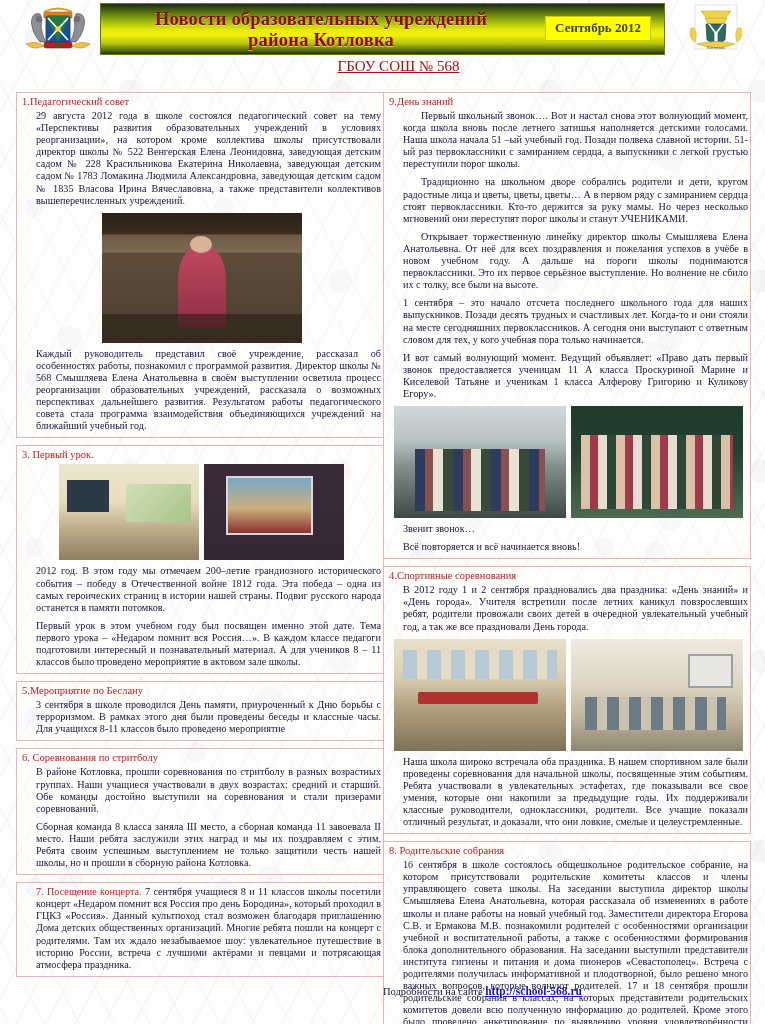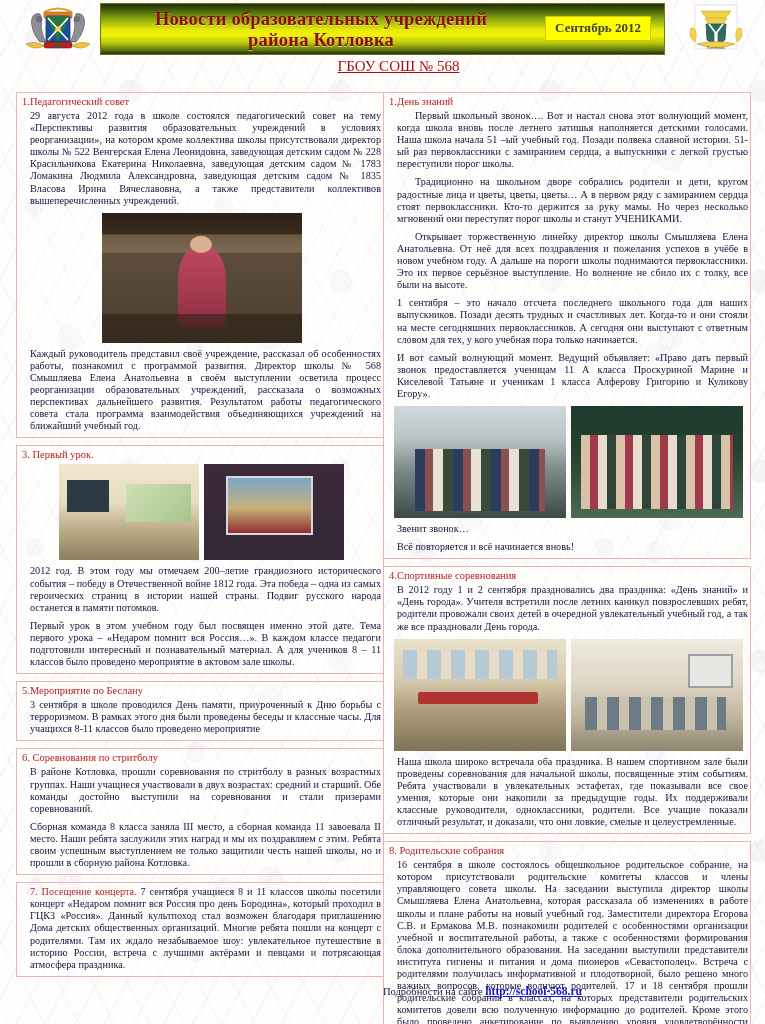--- a/index.html
+++ b/index.html
@@ -70,21 +70,21 @@
     border:1px solid #e8b4b8;
     background:rgba(255,255,255,.30);
     margin-bottom:7px;
     padding:3px 2px 5px 5px;
     box-sizing:border-box;
   }
   .box-head{
     font-size:10.5px;color:#b32121;margin:0 0 3px 0;font-weight:normal;
   }
   p.body{
-    margin:0 0 6px 8px;
+    margin:0 0 6px 14px;
     font-size:10.2px;line-height:12.1px;
     text-align:justify;
     color:#14143c;
   }
   p.body:last-child{margin-bottom:0;}
   p.body.indent{text-indent:18px;}
   .inline-head{color:#b32121;}
   .photo-row{display:flex;gap:5px;justify-content:center;margin:4px 0 5px 0;}
 
   .ph-meeting{
@@ -267,21 +267,21 @@
 
     <div class="box">
       <p class="body"><span class="inline-head">7. Посещение концерта.</span><span> 7 сентября учащиеся 8 и 11 классов школы посетили концерт «Недаром помнит вся Россия про день Бородина», который проходил в ГЦКЗ «Россия». Данный культпоход стал возможен благодаря приглашению Дома детских общественных организаций. Многие ребята пошли на концерт с родителями. Там их ждало незабываемое шоу: увлекательное путешествие в историю России, встреча с лучшими актёрами и певцами и потрясающая атмосфера праздника.</span></p>
     </div>
 
   </div>
 
   <div class="col col-right">
 
     <div class="box">
-      <div class="box-head">1.День знаний</div>
+      <div class="box-head">9.День знаний</div>
       <p class="body indent">Первый школьный звонок…. Вот и настал снова этот волнующий момент, когда школа вновь после летнего затишья наполняется детскими голосами. Наша школа начала 51 –ый учебный год. Позади полвека славной истории. 51-ый раз первоклассники с замиранием сердца, а выпускники с легкой грустью переступили порог школы.</p>
       <p class="body indent">Традиционно на школьном дворе собрались родители и дети, кругом радостные лица и цветы, цветы, цветы… А в первом ряду с замиранием сердца стоят первоклассники. Кто-то держится за руку мамы. Но через несколько мгновений они переступят порог школы и станут УЧЕНИКАМИ.</p>
       <p class="body indent">Открывает торжественную линейку директор школы Смышляева Елена Анатольевна. От неё для всех поздравления и пожелания успехов в учёбе в новом учебном году. А дальше на пороги школы поднимаются первоклассники. Это их первое серьёзное выступление. Но волнение не сбило их с толку, все были на высоте.</p>
       <p class="body">1 сентября – это начало отсчета последнего школьного года для наших выпускников. Позади десять трудных и счастливых лет. Когда-то и они стояли на месте сегодняшних первоклассников. А сегодня они выступают с ответным словом для тех, у кого учебная пора только начинается.</p>
       <p class="body">И вот самый волнующий момент. Ведущий объявляет: «Право дать первый звонок предоставляется ученицам   11 А класса Проскуриной Марине и Киселевой Татьяне и ученикам 1  класса Алферову Григорию и Куликову Егору».</p>
       <div class="photo-row">
         <div class="ph-line1"></div>
         <div class="ph-line2"></div>
       </div>
       <p class="body">Звенит звонок…</p>

